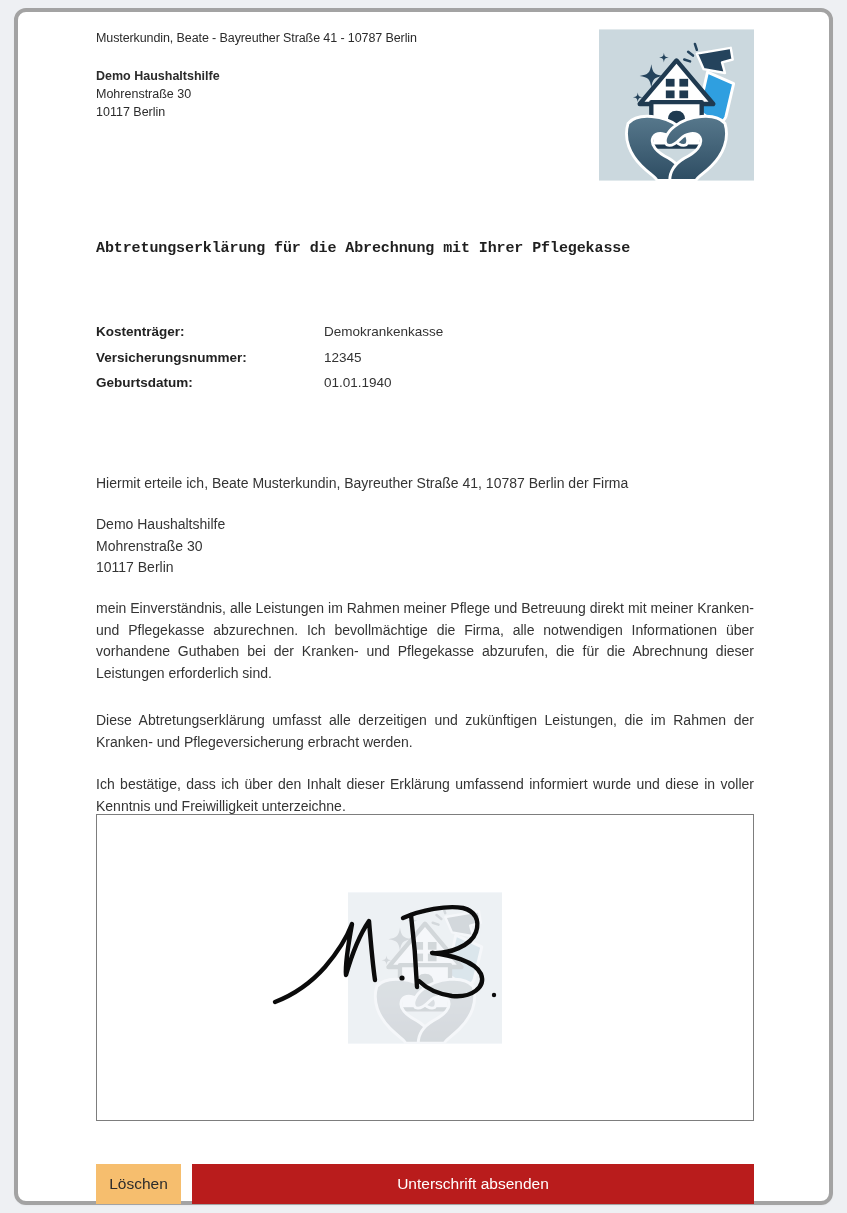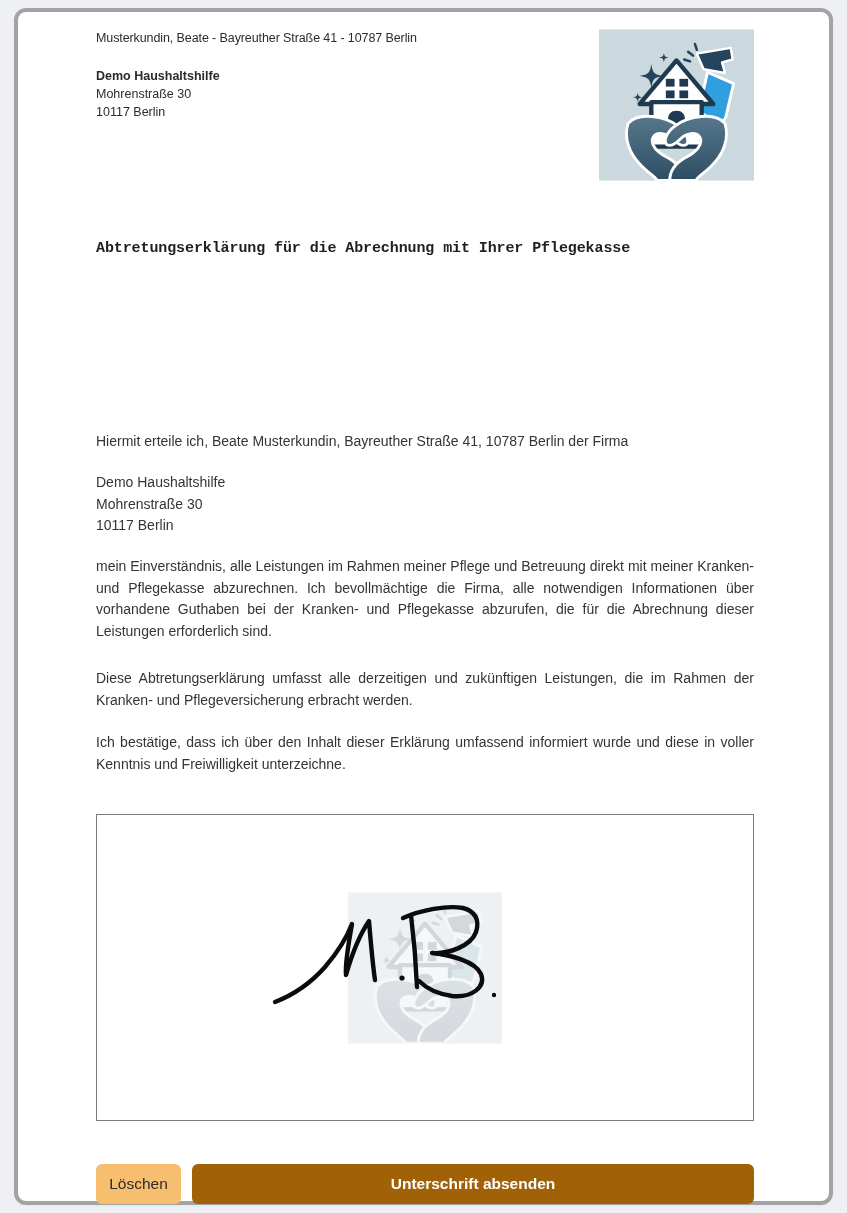--- a/index.html
+++ b/index.html
@@ -35,21 +35,21 @@
   .doc-title {
     left:78px; top:228px; width:660px;
     font-size:15px; font-weight:bold; color:#1f1f1f; letter-spacing:-0.1px;font-family:Liberation Mono, monospace;
   }
 
   .details { left:78px; top:312px; width:658px; font-size:13.5px; }
   .detail-row { display:flex; height:25.5px; align-items:flex-start; }
   .detail-label { width:228px; font-weight:bold; color:#222; }
   .detail-value { color:#333; }
 
-  .para { left:78px; width:658px; font-size:14px; line-height:21.5px; color:#343434; }
+  .para { left:78px; width:658px; font-size:14px; line-height:21.5px; color:#343434;margin-top:42px; }
   .para.justify { text-align:justify; }
   .p-intro   { top:419px; }
   .p-company { top:460px; }
   .p-consent { top:544px; }
   .p-scope   { top:656px; }
   .p-confirm { top:720px; }
 
   .sig-pad {
     left:78px; top:802px; width:658px; height:307px;
     background:#ffffff;
@@ -67,27 +67,27 @@
   .sig-ink {
     position:absolute; left:0; top:0; width:658px; height:307px;
     pointer-events:none;
   }
 
   .actions {
     left:78px; top:1152px; width:658px; height:40px;
     display:flex; gap:11px;
   }
   .btn {
-    border:none; border-radius:6px;
+    border:none; border-radius:0;
     font-family:"Liberation Sans", sans-serif;
     font-size:15.5px; cursor:pointer;
     display:flex; align-items:center; justify-content:center;
   }
   .btn-delete { width:85px; background:#f6be6e; color:#2c2c2c; }
-  .btn-submit { flex:1; background:#a16207; color:#ffffff;font-weight:bold; }
+  .btn-submit { flex:1; background:#b91c1c; color:#ffffff; }
 </style>
 </head>
 <body>
 
 <div class="card">
 
   <div class="abs ref-line">Musterkundin, Beate - Bayreuther Straße 41 - 10787 Berlin</div>
 
   <div class="abs sender">
     <div class="bold">Demo Haushaltshilfe</div>
@@ -141,20 +141,34 @@
             <path d="M 30,97 C 25,113 32,129 44,141 C 52,149 58,152 60,156 L 87,156 C 87,146 82,139 72,133 C 60,127 52,119 56,111 C 60,105 70,107 76,113 C 80,117 86,121 90,119 C 94,115 90,106 82,100 C 68,89 40,85 30,97 Z" transform="translate(160,0) scale(-1,1)"></path>
           </g>
         </g>
       </defs>
       <use href="#logoArt"></use>
     </svg>
   </div>
 
   <div class="abs doc-title">Abtretungserklärung für die Abrechnung mit Ihrer Pflegekasse</div>
 
+  <div class="abs details">
+    <div class="detail-row">
+      <div class="detail-label">Kostenträger:</div>
+      <div class="detail-value">Demokrankenkasse</div>
+    </div>
+    <div class="detail-row">
+      <div class="detail-label">Versicherungsnummer:</div>
+      <div class="detail-value">12345</div>
+    </div>
+    <div class="detail-row">
+      <div class="detail-label">Geburtsdatum:</div>
+      <div class="detail-value">01.01.1940</div>
+    </div>
+  </div>
 
   <div class="abs para p-intro">Hiermit erteile ich, Beate Musterkundin, Bayreuther Straße 41, 10787 Berlin der Firma</div>
 
   <div class="abs para p-company">
     <div>Demo Haushaltshilfe</div>
     <div>Mohrenstraße 30</div>
     <div>10117 Berlin</div>
   </div>
 
   <div class="abs para justify p-consent">mein Einverständnis, alle Leistungen im Rahmen meiner Pflege und Betreuung direkt mit meiner Kranken- und Pflegekasse abzurechnen. Ich bevollmächtige die Firma, alle notwendigen Informationen über vorhandene Guthaben bei der Kranken- und Pflegekasse abzurufen, die für die Abrechnung dieser Leistungen erforderlich sind.</div>

